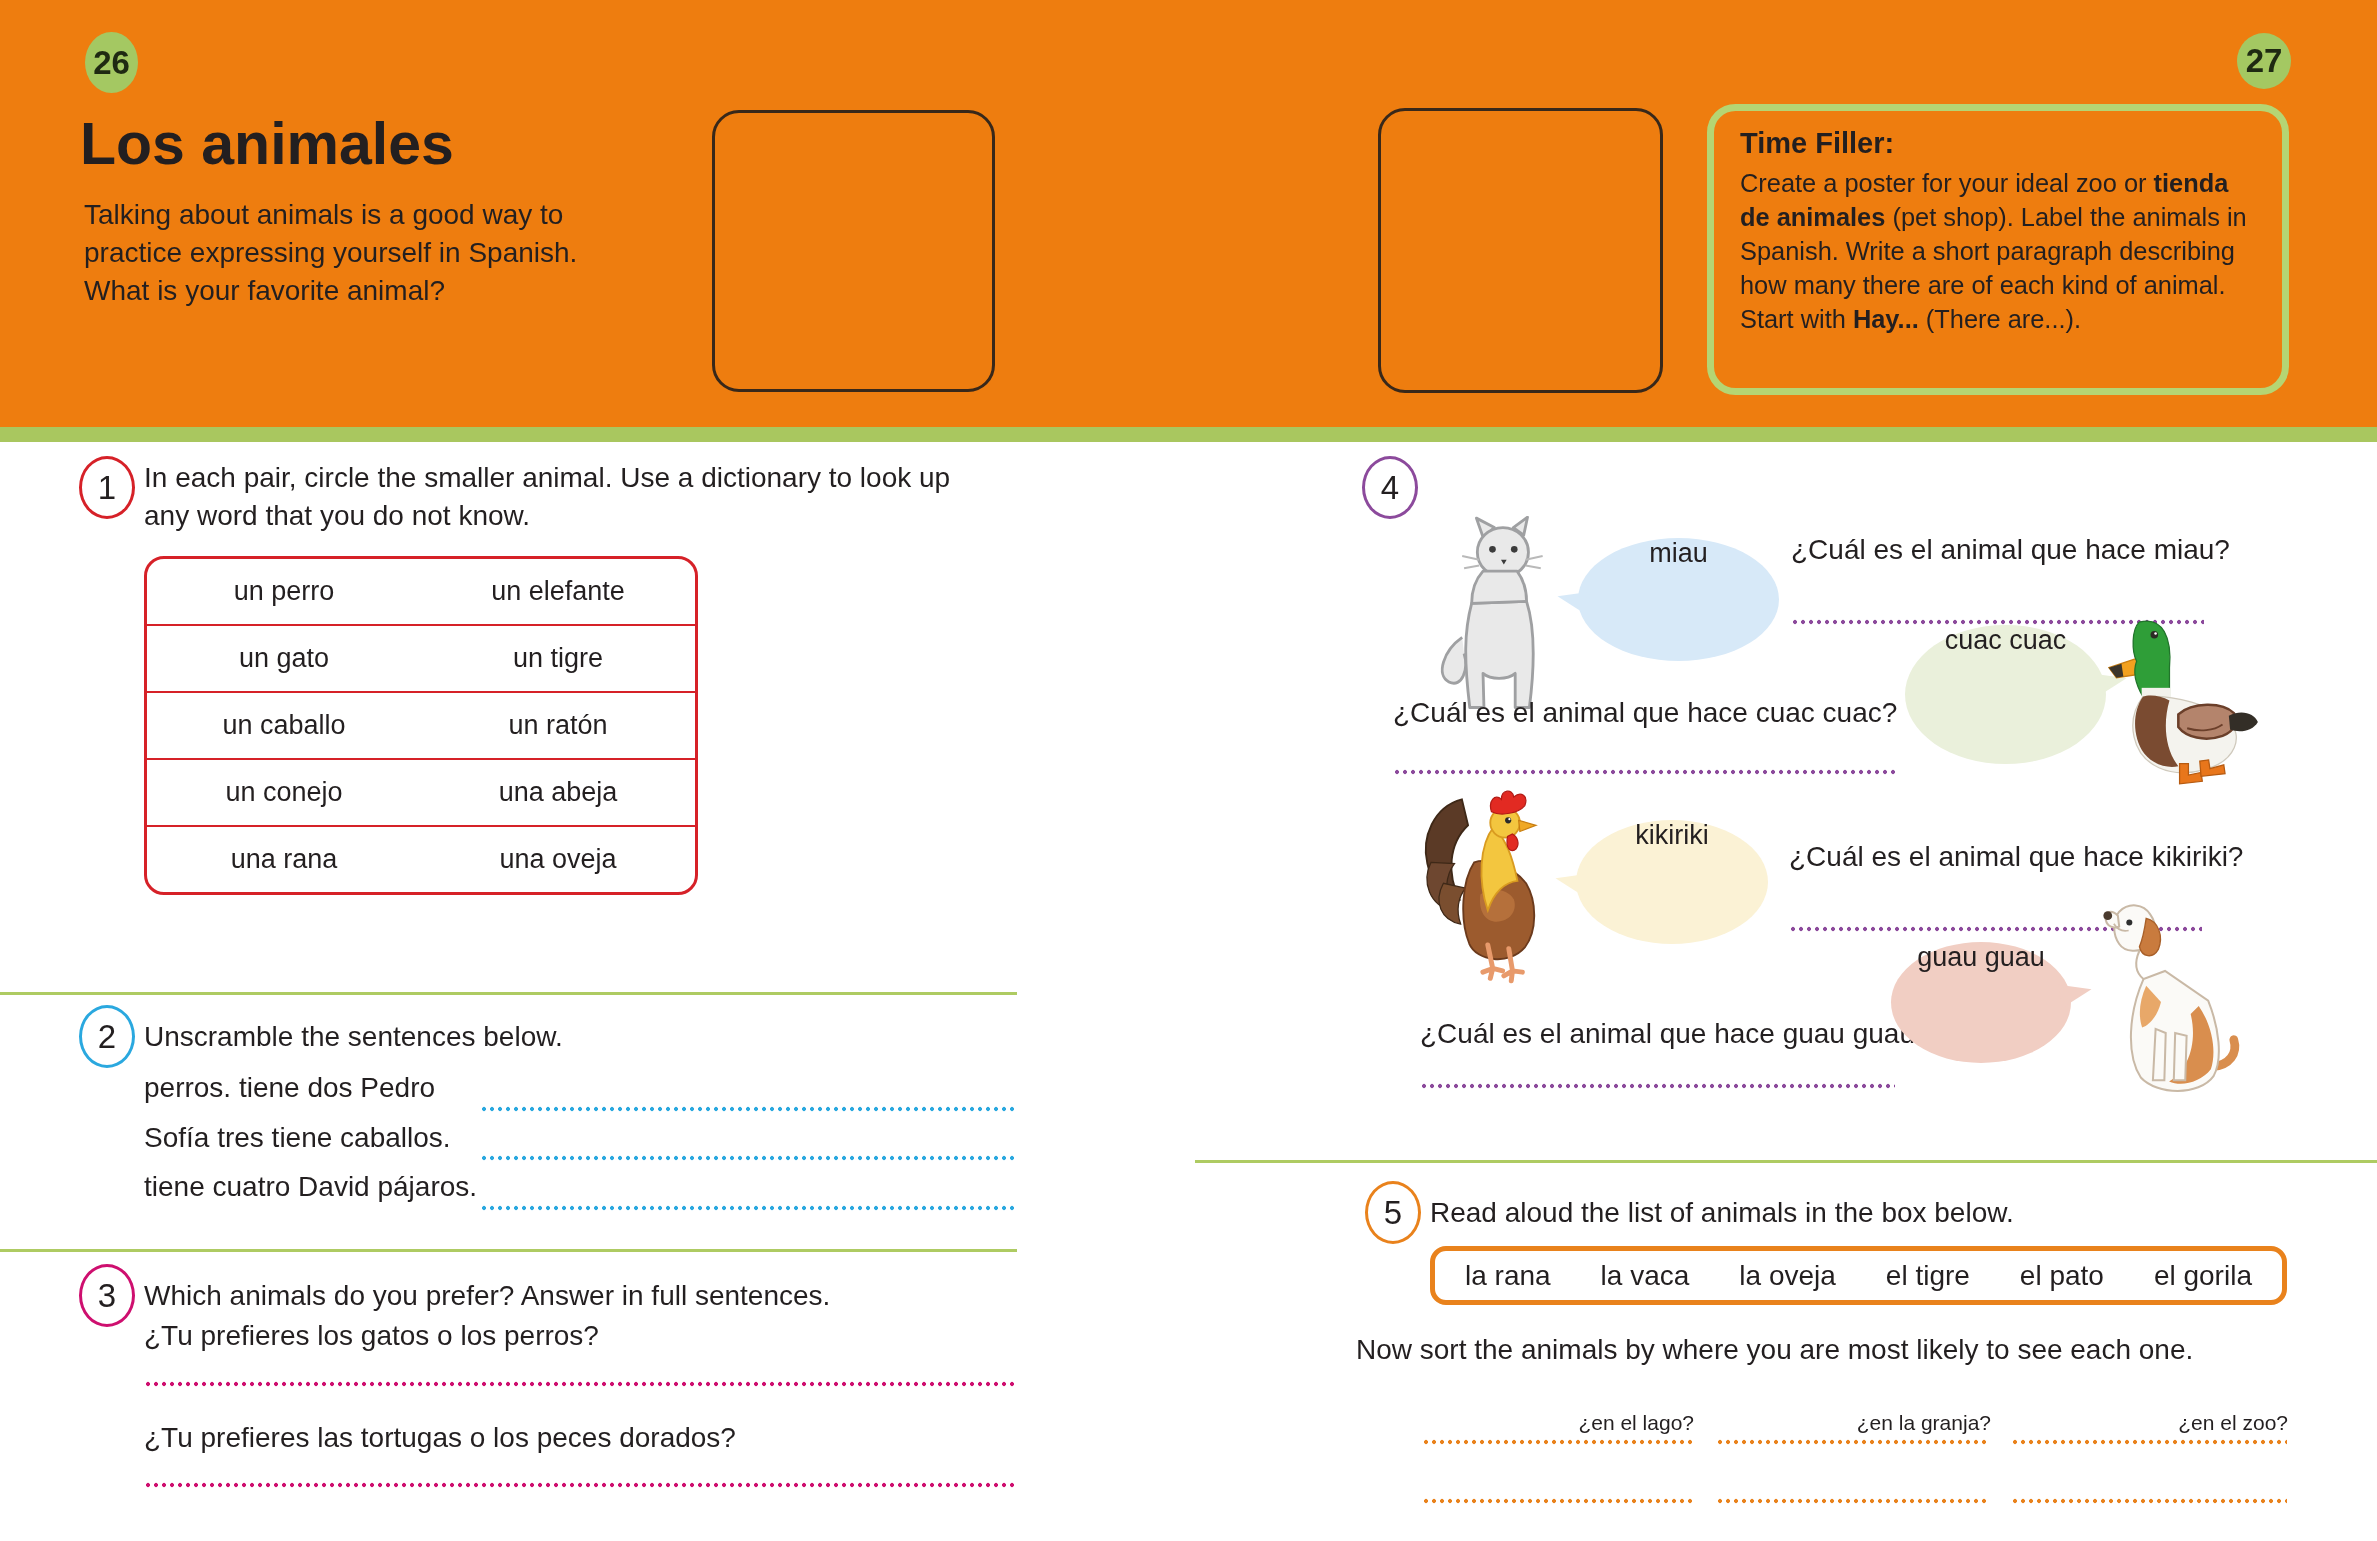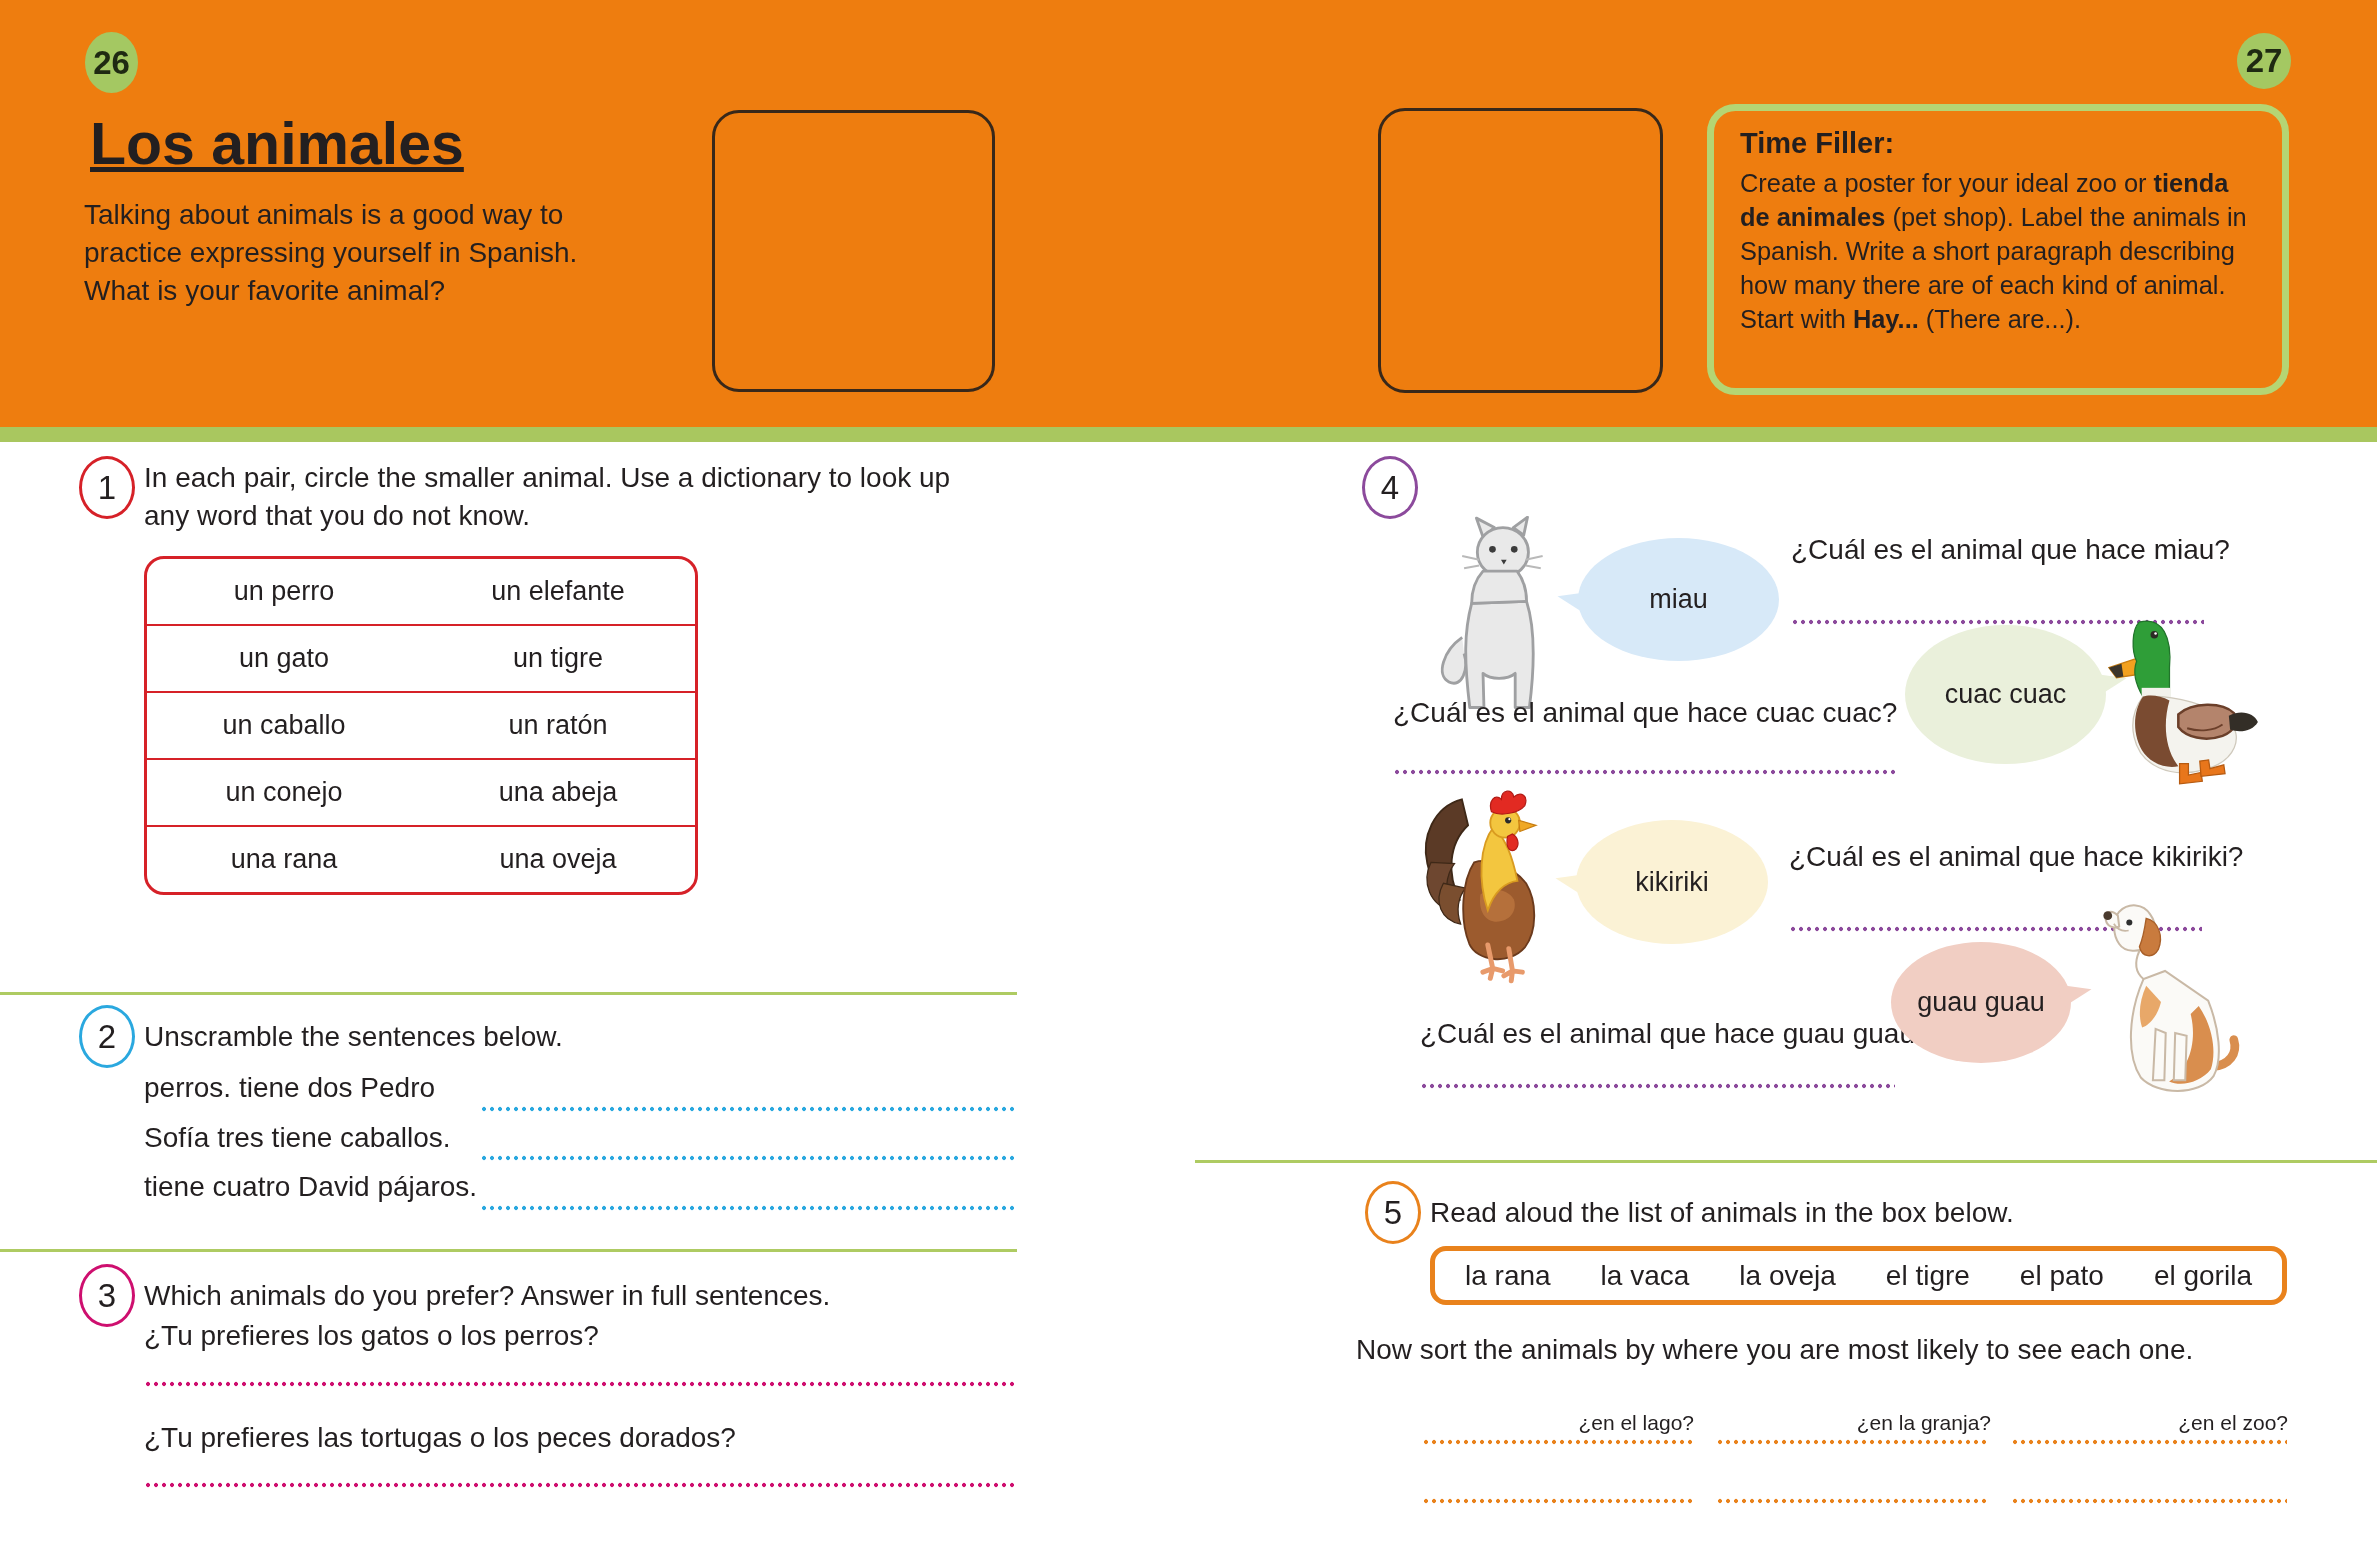--- a/index.html
+++ b/index.html
@@ -48,21 +48,21 @@
   .dots { height:5.6px; background-repeat:repeat-x; background-size:8px 5.6px; }
   .dots-cyan    { background-image:radial-gradient(circle 2px at 50% 50%, #2aa8df 97%, rgba(0,0,0,0)); }
   .dots-magenta { background-image:radial-gradient(circle 2px at 50% 50%, #ce0f6f 97%, rgba(0,0,0,0)); }
   .dots-purple  { background-image:radial-gradient(circle 2px at 50% 50%, #8c4a9c 97%, rgba(0,0,0,0)); }
   .dots-orange  { background-image:radial-gradient(circle 2px at 50% 50%, #e9821c 97%, rgba(0,0,0,0)); }
 
   .sentence, .question { font-size:28px; white-space:nowrap; }
 
   
   .bubble {
-    border-radius:50%; display:flex; align-items:center; justify-content:center;
+    border-radius:50%; display:flex; align-items:flex-start; justify-content:center;
     font-size:27px; position:absolute;
   }
   .bubble::after {
     content:""; position:absolute; width:0; height:0; border-style:solid;
   }
   .bub-blue  { background:#d7e9f8; --bub:#d7e9f8; }
   .bub-green { background:#eaf0db; --bub:#eaf0db; }
   .bub-cream { background:#fbf2d5; --bub:#fbf2d5; }
   .bub-pink  { background:#f1cec3; --bub:#f1cec3; }
   .tail-left::after {
@@ -90,21 +90,21 @@
 <body>
 
 <div id="canvas">
 
   <div class="abs orange-band" style="left:0;top:0;width:2377px;height:427px;"></div>
   <div class="abs green-strip" style="left:0;top:427px;width:2377px;height:15px;"></div>
 
   <div class="abs badge" style="left:85px;top:32px;width:53px;height:61px;">26</div>
   <div class="abs badge" style="left:2237px;top:33px;width:54px;height:56px;">27</div>
 
-  <div class="abs headline" style="left:90px;top:110px;text-decoration:underline;">Los animales</div>
+  <div class="abs headline" style="left:80px;top:110px;">Los animales</div>
   <div class="abs intro" style="left:84px;top:196px;">
     <div>Talking about animals is a good way to</div>
     <div>practice expressing yourself in Spanish.</div>
     <div>What is your favorite animal?</div>
   </div>
 
   <div class="abs empty-box" style="left:712px;top:110px;width:277px;height:276px;"></div>
   <div class="abs empty-box" style="left:1378px;top:108px;width:279px;height:279px;"></div>
 
   <div class="abs time-filler" style="left:1707px;top:104px;width:582px;height:291px;">

